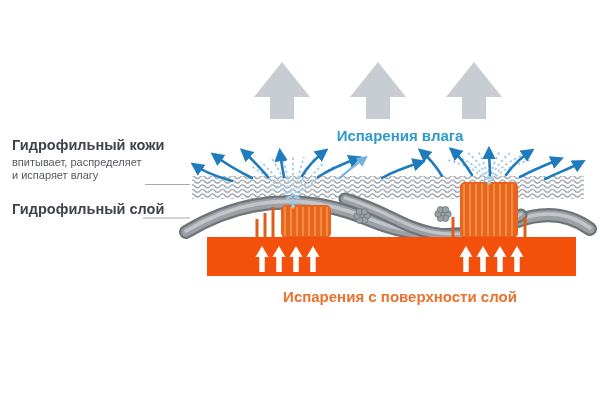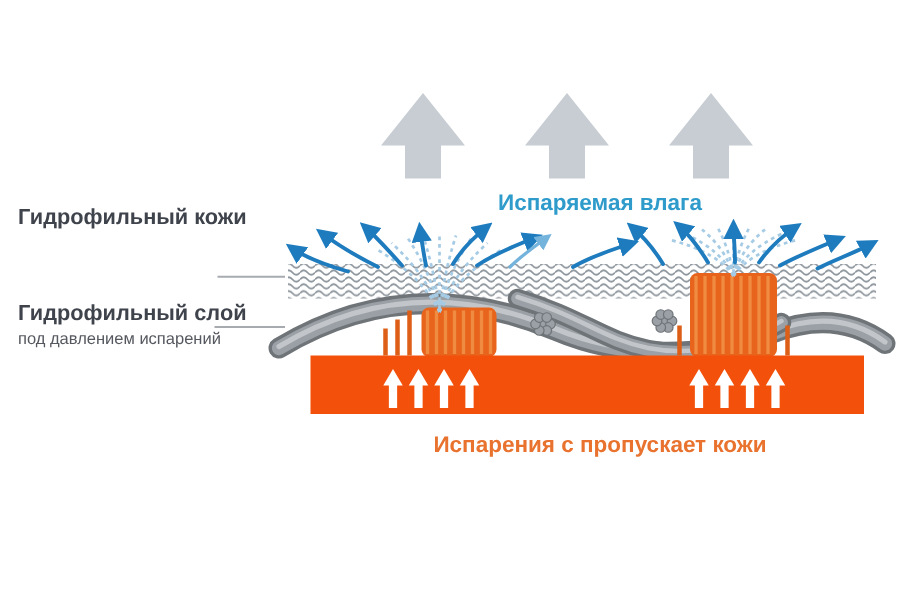--- a/index.html
+++ b/index.html
@@ -186,23 +186,26 @@
       </g>
       <g>
         <polygon class="vapor-arrow" points="463.25,272 463.25,257 459.5,257 466,246 472.5,257 468.75,257 468.75,272"></polygon>
         <polygon class="vapor-arrow" points="480.25,272 480.25,257 476.5,257 483,246 489.5,257 485.75,257 485.75,272"></polygon>
         <polygon class="vapor-arrow" points="497.25,272 497.25,257 493.5,257 500,246 506.5,257 502.75,257 502.75,272"></polygon>
         <polygon class="vapor-arrow" points="514.25,272 514.25,257 510.5,257 517,246 523.5,257 519.75,257 519.75,272"></polygon>
       </g>
     </g>
   </svg>
 
-  <div class="txt top-label">Испаряемая влага</div>
+  <div class="txt top-label">Испарения влага</div>
 
   <div class="txt layer-title t1">Гидрофильный кожи</div>
+  <div class="txt layer-desc d1">
+    <div>впитывает, распределяет</div>
+    <div>и испаряет влагу</div>
+  </div>
 
   <div class="txt layer-title t2">Гидрофильный слой</div>
   <div class="txt layer-desc d2">
-    <div>под давлением испарений</div>
   </div>
 
-  <div class="txt bottom-label">Испарения с пропускает кожи</div>
+  <div class="txt bottom-label">Испарения с поверхности слой</div>
 </div>
 
 </body></html>

